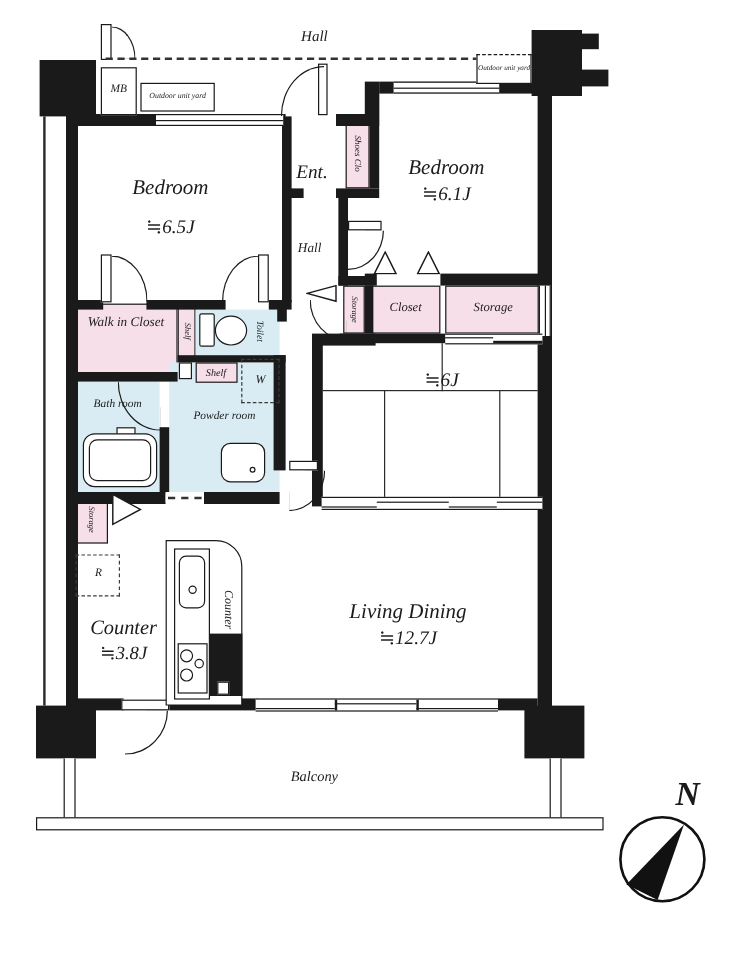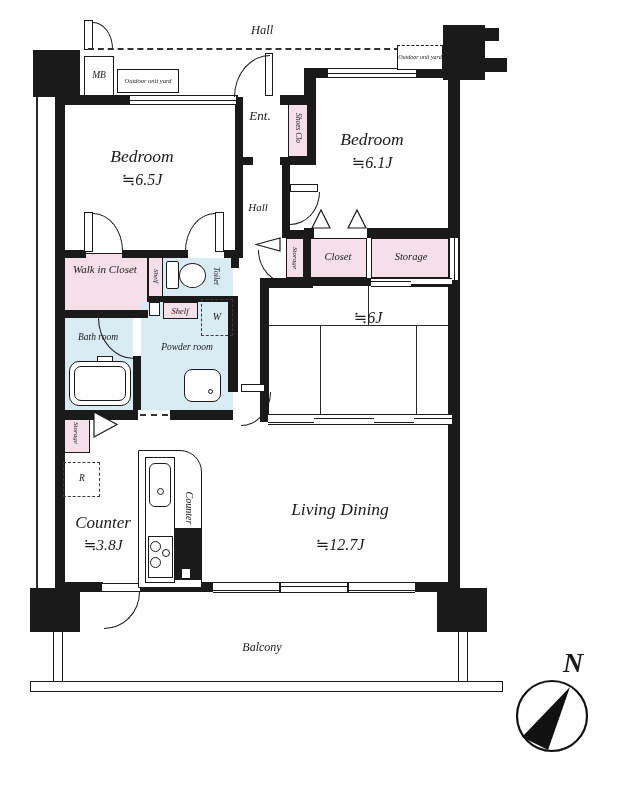--- a/index.html
+++ b/index.html
@@ -196,27 +196,27 @@
       <circle cx="50" cy="58" r="35" fill="none" stroke="#111" stroke-width="2.2"></circle>
       <polygon points="68,29 20,79 46,92" fill="#111"></polygon>
     </svg>
   </div>
   <div class="lbl" style="left:563px;top:645px;font-size:28px;font-weight:700;">N</div>
 
   <div class="lbl cen" style="left:262px;top:31px;font-size:12.5px;">Hall</div>
   <div class="lbl cen" style="left:99px;top:76px;font-size:9.5px;">MB</div>
   <div class="lbl cen" style="left:148px;top:81px;font-size:6.5px;">Outdoor unit yard</div>
   <div class="lbl cen" style="left:420px;top:58px;font-size:6px;">Outdoor unit yard</div>
-  <div class="lbl cen" style="left:260px;top:116px;font-size:13px;">Ent.</div>
+  <div class="lbl cen" style="left:260px;top:144px;font-size:16px;">Ent.</div>
   <div class="lbl rot" style="left:298px;top:128px;font-size:7.5px;">Shoes Clo</div>
   <div class="lbl cen" style="left:258px;top:208px;font-size:11px;">Hall</div>
 
   <div class="lbl ctr" style="left:82px;top:146px;width:120px;">
     <span style="font-size:17.5px;display:block;">Bedroom</span>
-    <span style="font-size:16px;display:block;margin-top:2px;">≒6.5J</span>
+    <span style="font-size:16px;display:block;margin-top:12px;">≒6.5J</span>
   </div>
   <div class="lbl ctr" style="left:312px;top:129px;width:120px;">
     <span style="font-size:17.5px;display:block;">Bedroom</span>
     <span style="font-size:16px;display:block;margin-top:2px;">≒6.1J</span>
   </div>
   <div class="lbl ctr" style="left:68px;top:263px;width:74px;font-size:11px;">Walk in Closet</div>
   <div class="lbl rot" style="left:155.5px;top:276px;font-size:7px;">Shelf</div>
   <div class="lbl rot" style="left:216px;top:276px;font-size:8px;">Toilet</div>
   <div class="lbl cen" style="left:180px;top:310.5px;font-size:8.5px;">Shelf</div>
   <div class="lbl cen" style="left:217px;top:317px;font-size:10px;">W</div>
@@ -230,17 +230,17 @@
   <div class="lbl ctr" style="left:156px;top:342px;width:62px;font-size:9.5px;">Powder room</div>
   <div class="lbl rot" style="left:76px;top:433px;font-size:7px;">Storage</div>
   <div class="lbl cen" style="left:82px;top:479px;font-size:9.5px;">R</div>
   <div class="lbl ctr" style="left:44px;top:512px;width:118px;">
     <span style="font-size:17px;display:block;">Counter</span>
     <span style="font-size:15.5px;display:block;margin-top:2px;">≒3.8J</span>
   </div>
   <div class="lbl rot" style="left:189px;top:508px;font-size:10px;">Counter</div>
   <div class="lbl ctr" style="left:260px;top:499px;width:160px;">
     <span style="font-size:17.5px;display:block;">Living Dining</span>
-    <span style="font-size:16px;display:block;margin-top:14px;">≒12.7J</span>
+    <span style="font-size:16px;display:block;margin-top:2px;">≒12.7J</span>
   </div>
   <div class="lbl cen" style="left:262px;top:647px;font-size:12px;">Balcony</div>
 
 </div>
 
 </body></html>

